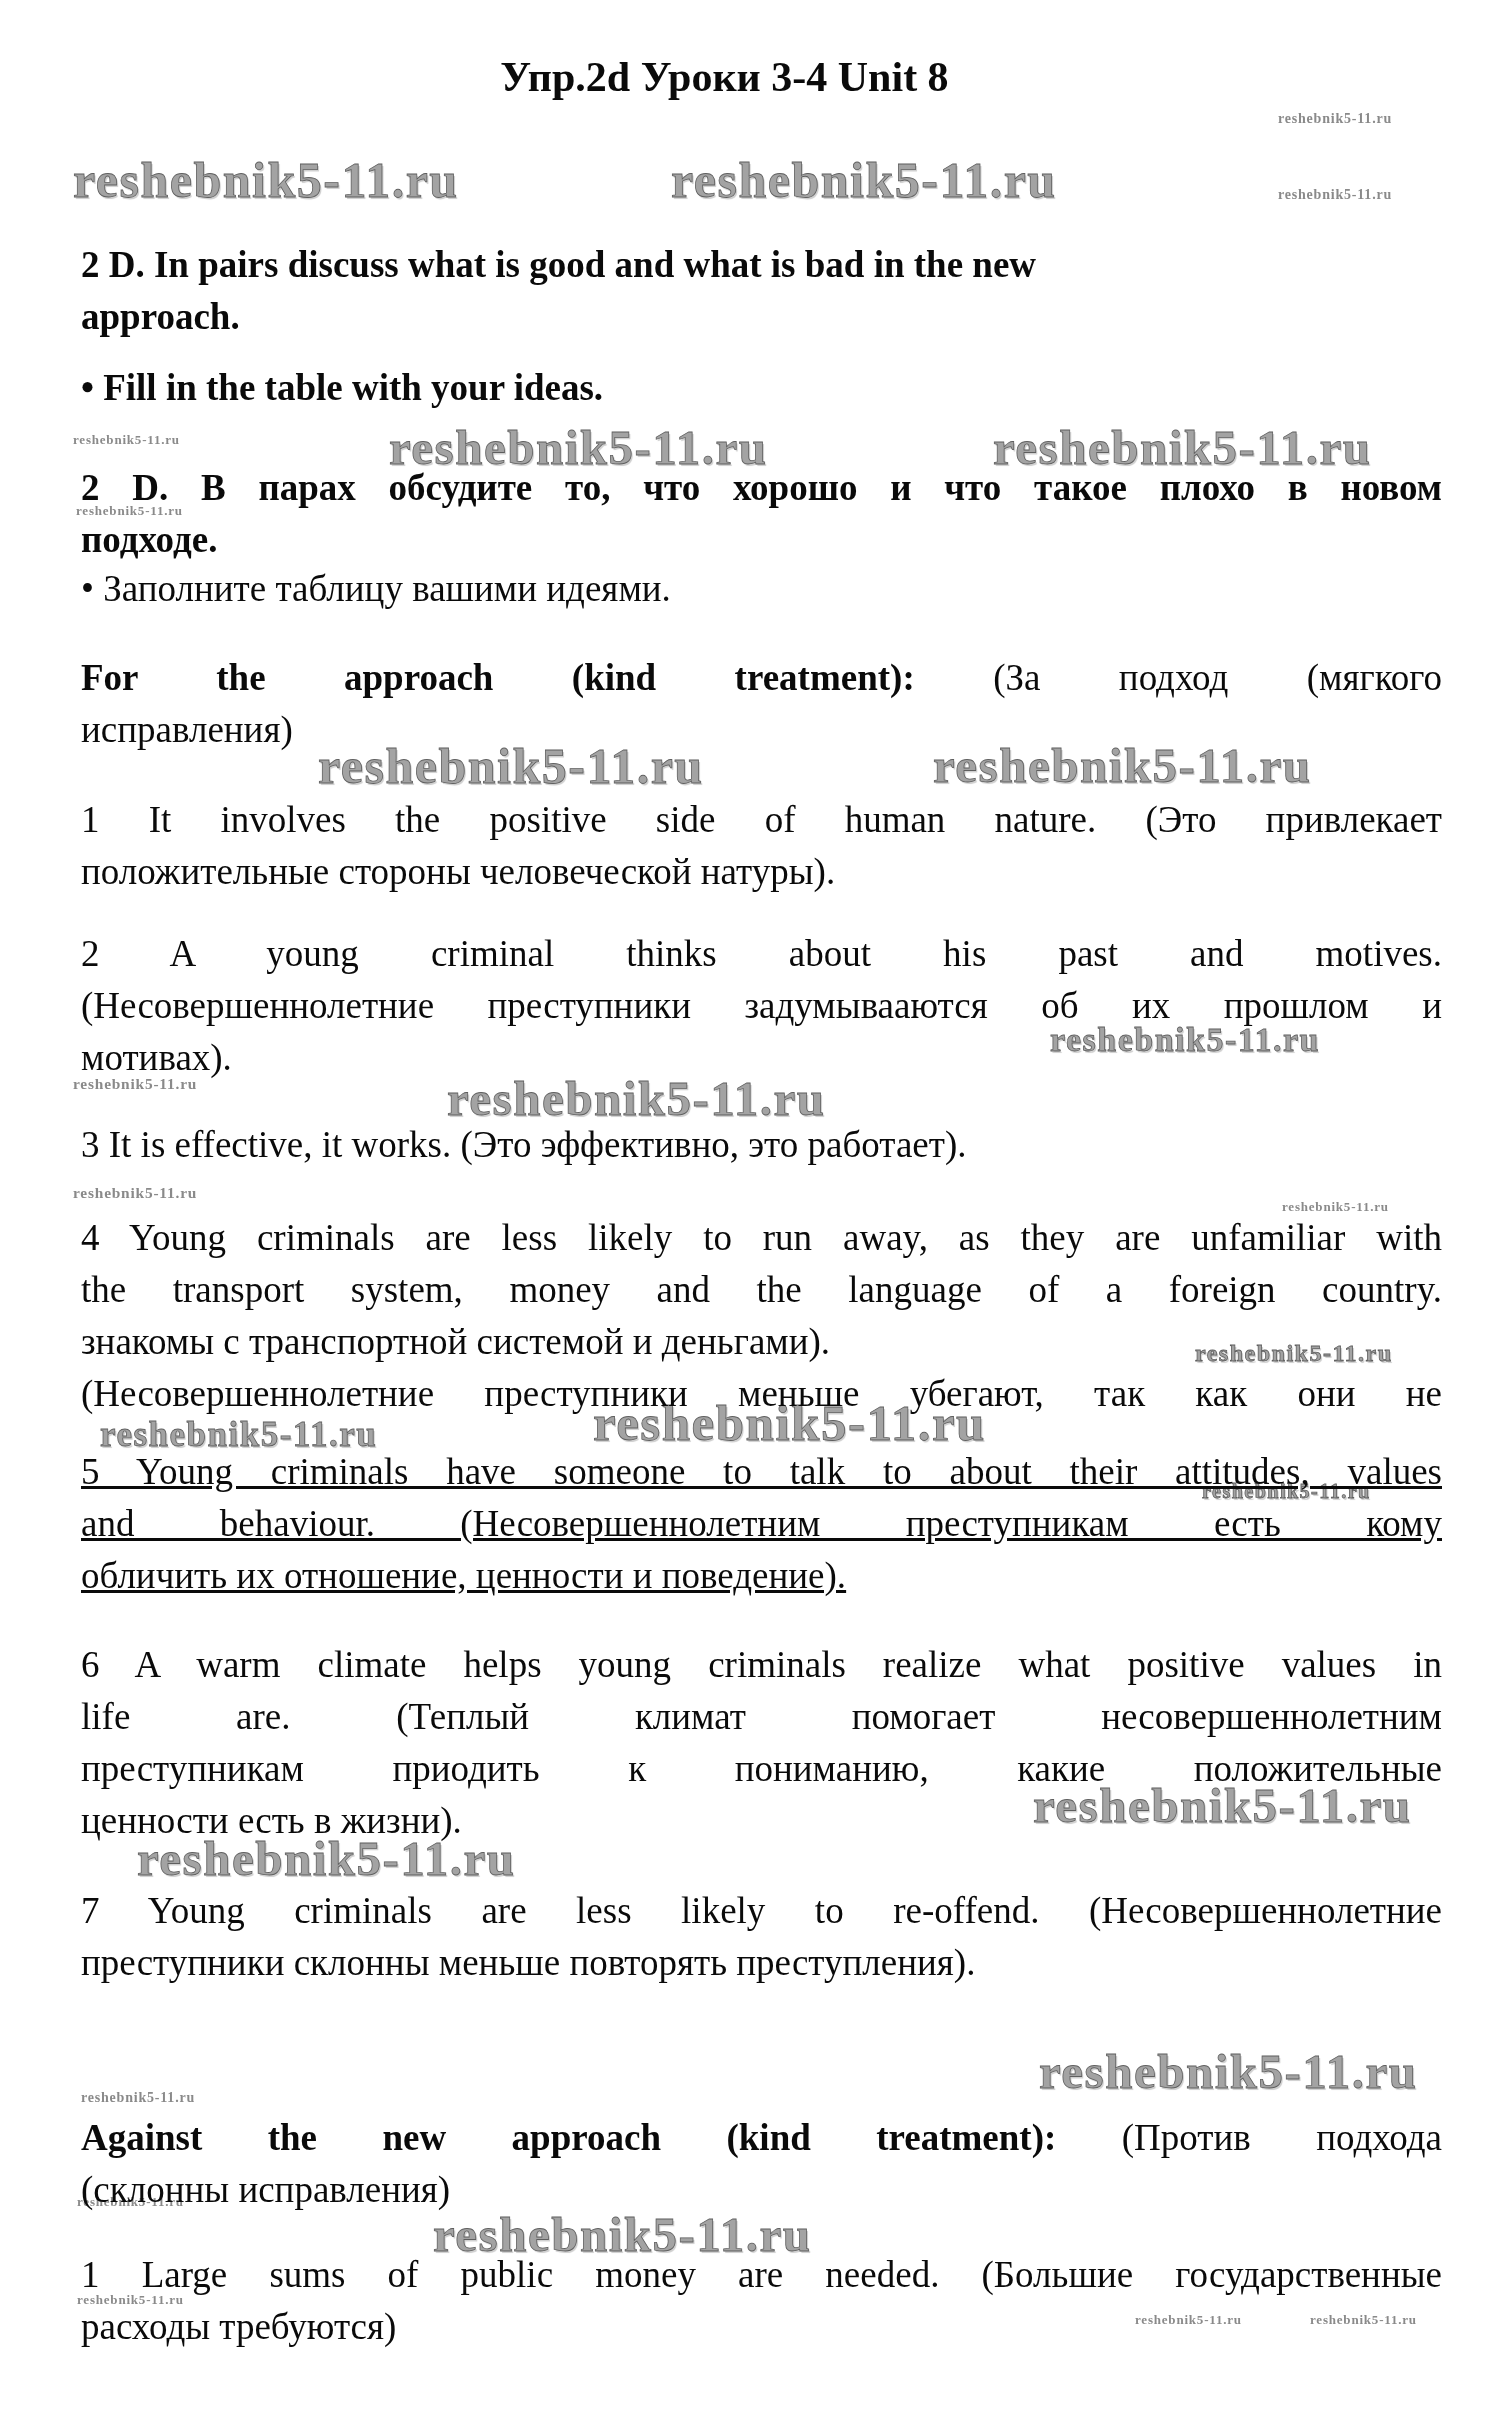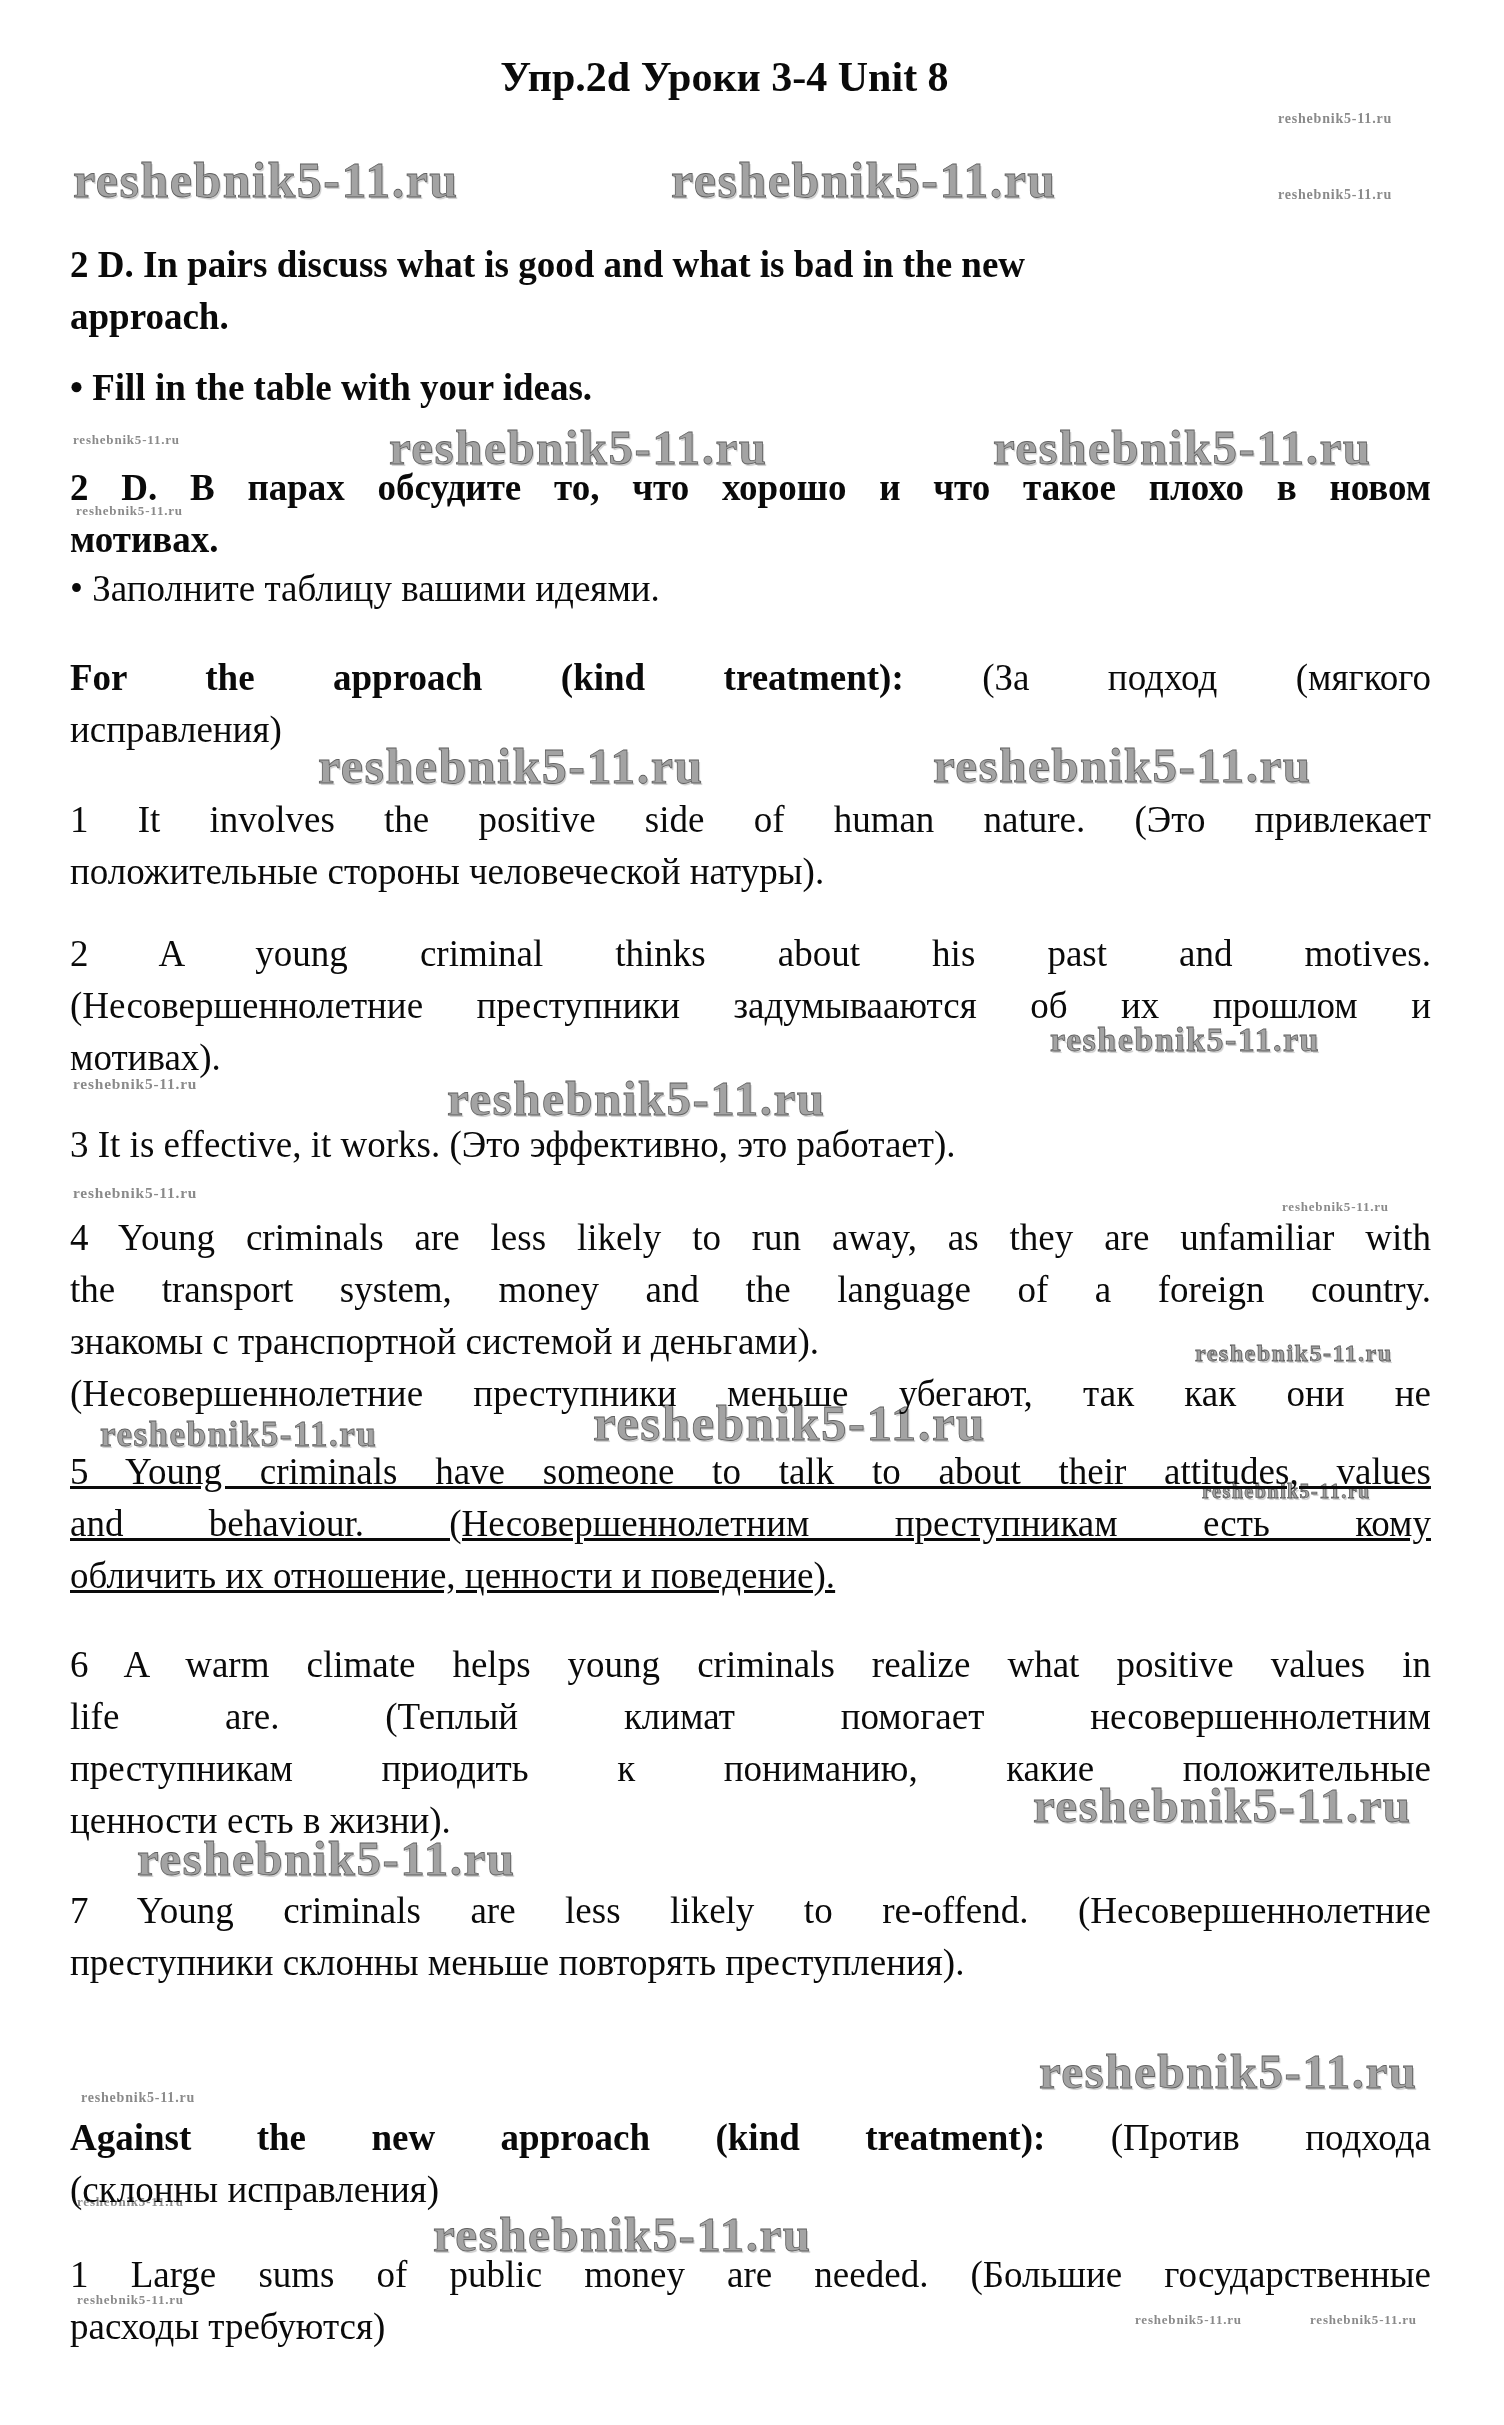--- a/index.html
+++ b/index.html
@@ -16,21 +16,21 @@
     position:absolute;
     top:51px;left:0;width:100%;
     margin:0;
     text-align:center;
     font-size:42px;
     font-weight:bold;
     line-height:52px;
   }
   .block{
     position:absolute;
-    left:70px;
+    left:81px;
     width:1361px;
     font-size:37px;
     line-height:52px;
   }
   .block.bold{font-weight:bold;}
   .line{
     text-align:justify;
     text-justify:inter-word;
   }
   .line.stretch{
@@ -64,21 +64,21 @@
   <div id="doc-body">
       <div class="block bold" style="top: 239px;">
         <div class="line">2 D. In pairs discuss what is good and what is bad in the new</div>
         <div class="line">approach.</div>
       </div>
       <div class="block bold" style="top: 362px;">
         <div class="line">• Fill in the table with your ideas.</div>
       </div>
       <div class="block bold" style="top: 462px;">
         <div class="line stretch">2 D. В парах обсудите то, что хорошо и что такое плохо в новом</div>
-        <div class="line">мотивах.</div>
+        <div class="line">подходе.</div>
       </div>
       <div class="block" style="top: 563px;">
         <div class="line">• Заполните таблицу вашими идеями.</div>
       </div>
       <div class="block" style="top: 652px;">
         <div class="line stretch"><span class="b">For the approach (kind treatment):</span><span> (За подход (мягкого</span></div>
         <div class="line">исправления)</div>
       </div>
       <div class="block" style="top: 794px;">
         <div class="line stretch">1 It involves the positive side of human nature. (Это привлекает</div>

